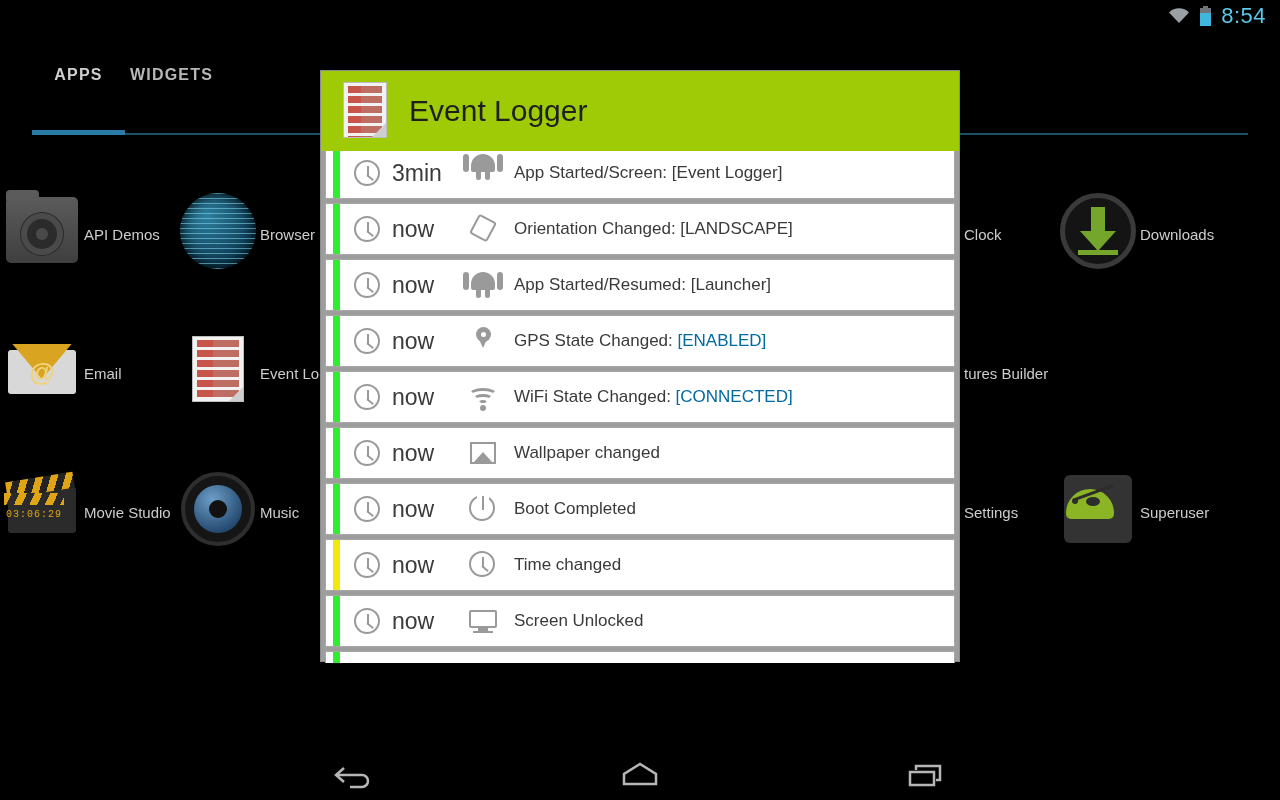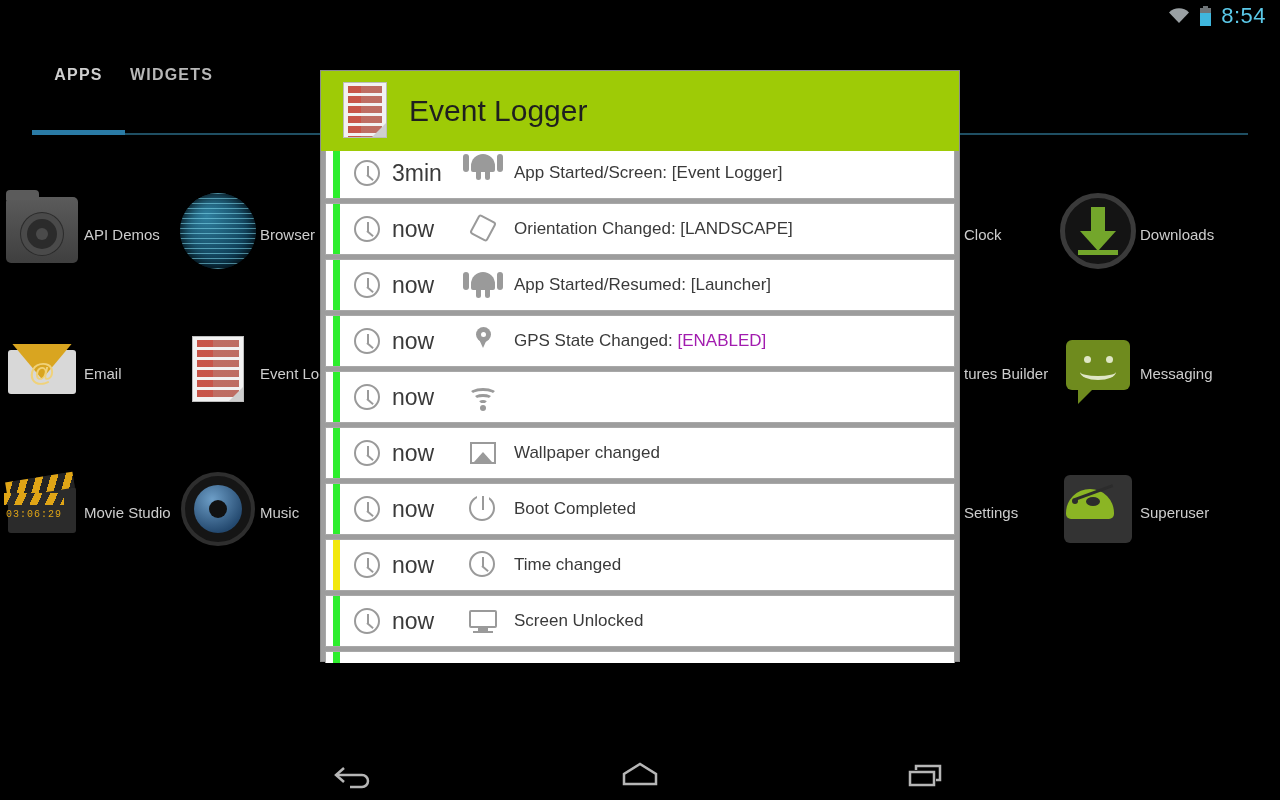--- a/index.html
+++ b/index.html
@@ -128,21 +128,21 @@
   .row:first-child{ margin-top:-4px; }
   .bar{ width:7px; height:100%; margin-left:7px; }
   .clockicon{ width:26px; height:26px; border-radius:50%; border:2px solid #9a9a9a;
     margin-left:14px; position:relative; flex:none; }
   .clockicon:before{ content:""; position:absolute; left:11px; top:4px; width:2px; height:10px; background:#9a9a9a; }
   .clockicon:after{ content:""; position:absolute; left:11px; top:12px; width:8px; height:2px; background:#9a9a9a;
     transform-origin:left center; transform:rotate(40deg); }
   .timelbl{ width:74px; margin-left:12px; font-size:23px; color:#3a3a3a; }
   .evicon{ width:34px; height:34px; position:relative; flex:none; margin-right:14px; }
   .evtext{ font-size:17px; color:#3a3a3a; white-space:nowrap; }
-  .evtext .val{ color:#a21caf;text-align:right; }
+  .evtext .val{ color:#0369a1;text-align:right; }
 
   
   .gl-android{ position:absolute; left:5px; top:4px; width:24px; height:18px;
     background:#9a9a9a; border-radius:12px 12px 2px 2px; }
   .gl-android:before, .gl-android:after{ content:""; position:absolute; top:0; width:6px; height:18px;
     background:#9a9a9a; border-radius:3px; }
   .gl-android:before{ left:-8px; } .gl-android:after{ right:-8px; }
   .gl-legs{ position:absolute; left:10px; top:22px; width:14px; height:8px; }
   .gl-legs:before, .gl-legs:after{ content:""; position:absolute; top:0; width:5px; height:8px;
     background:#9a9a9a; border-radius:0 0 3px 3px; }
@@ -280,30 +280,20 @@
       <div class="appcell" style="visibility:hidden"></div>
       <div class="appcell" style="visibility:hidden"></div>
       <div class="appcell">
         <div class="ic">
           <div class="ic-note"></div>
             <div class="ic-note-top"></div>
             <div class="ic-alpha">α</div>
         </div>
         <div class="lbl">tures Builder</div>
       </div>
-      <div class="appcell">
-        <div class="ic">
-          <div class="ic-msg"></div>
-            <div class="ic-msg-tail"></div>
-          <div class="ic-eye" style="left:28px"></div>
-            <div class="ic-eye" style="left:50px"></div>
-          <div class="ic-smile"></div>
-        </div>
-        <div class="lbl">Messaging</div>
-      </div>
     </div>
 
     <div class="approw">
       <div class="appcell">
         <div class="ic">
           <div class="ic-clap"></div>
             <div class="ic-clap-top"></div>
             <div class="ic-clap-stripe"></div>
           <div class="ic-clap-time">03:06:29</div>
         </div>
@@ -410,20 +400,21 @@
     <div class="row">
       <div class="bar" style="background:#2eee2e"></div>
       <div class="clockicon"></div>
       <div class="timelbl">now</div>
       <div class="evicon gl-wifi">
         <span class="w1"></span>
           <span class="w2"></span>
           <span class="w3"></span>
           <span class="wd"></span>
       </div>
+      <div class="evtext"><span>WiFi State Changed: </span><span class="val">[CONNECTED]</span></div>
     </div>
 
     <div class="row">
       <div class="bar" style="background:#2eee2e"></div>
       <div class="clockicon"></div>
       <div class="timelbl">now</div>
       <div class="evicon">
           <div class="gl-img"></div>
         </div>
       <div class="evtext">Wallpaper changed</div>

